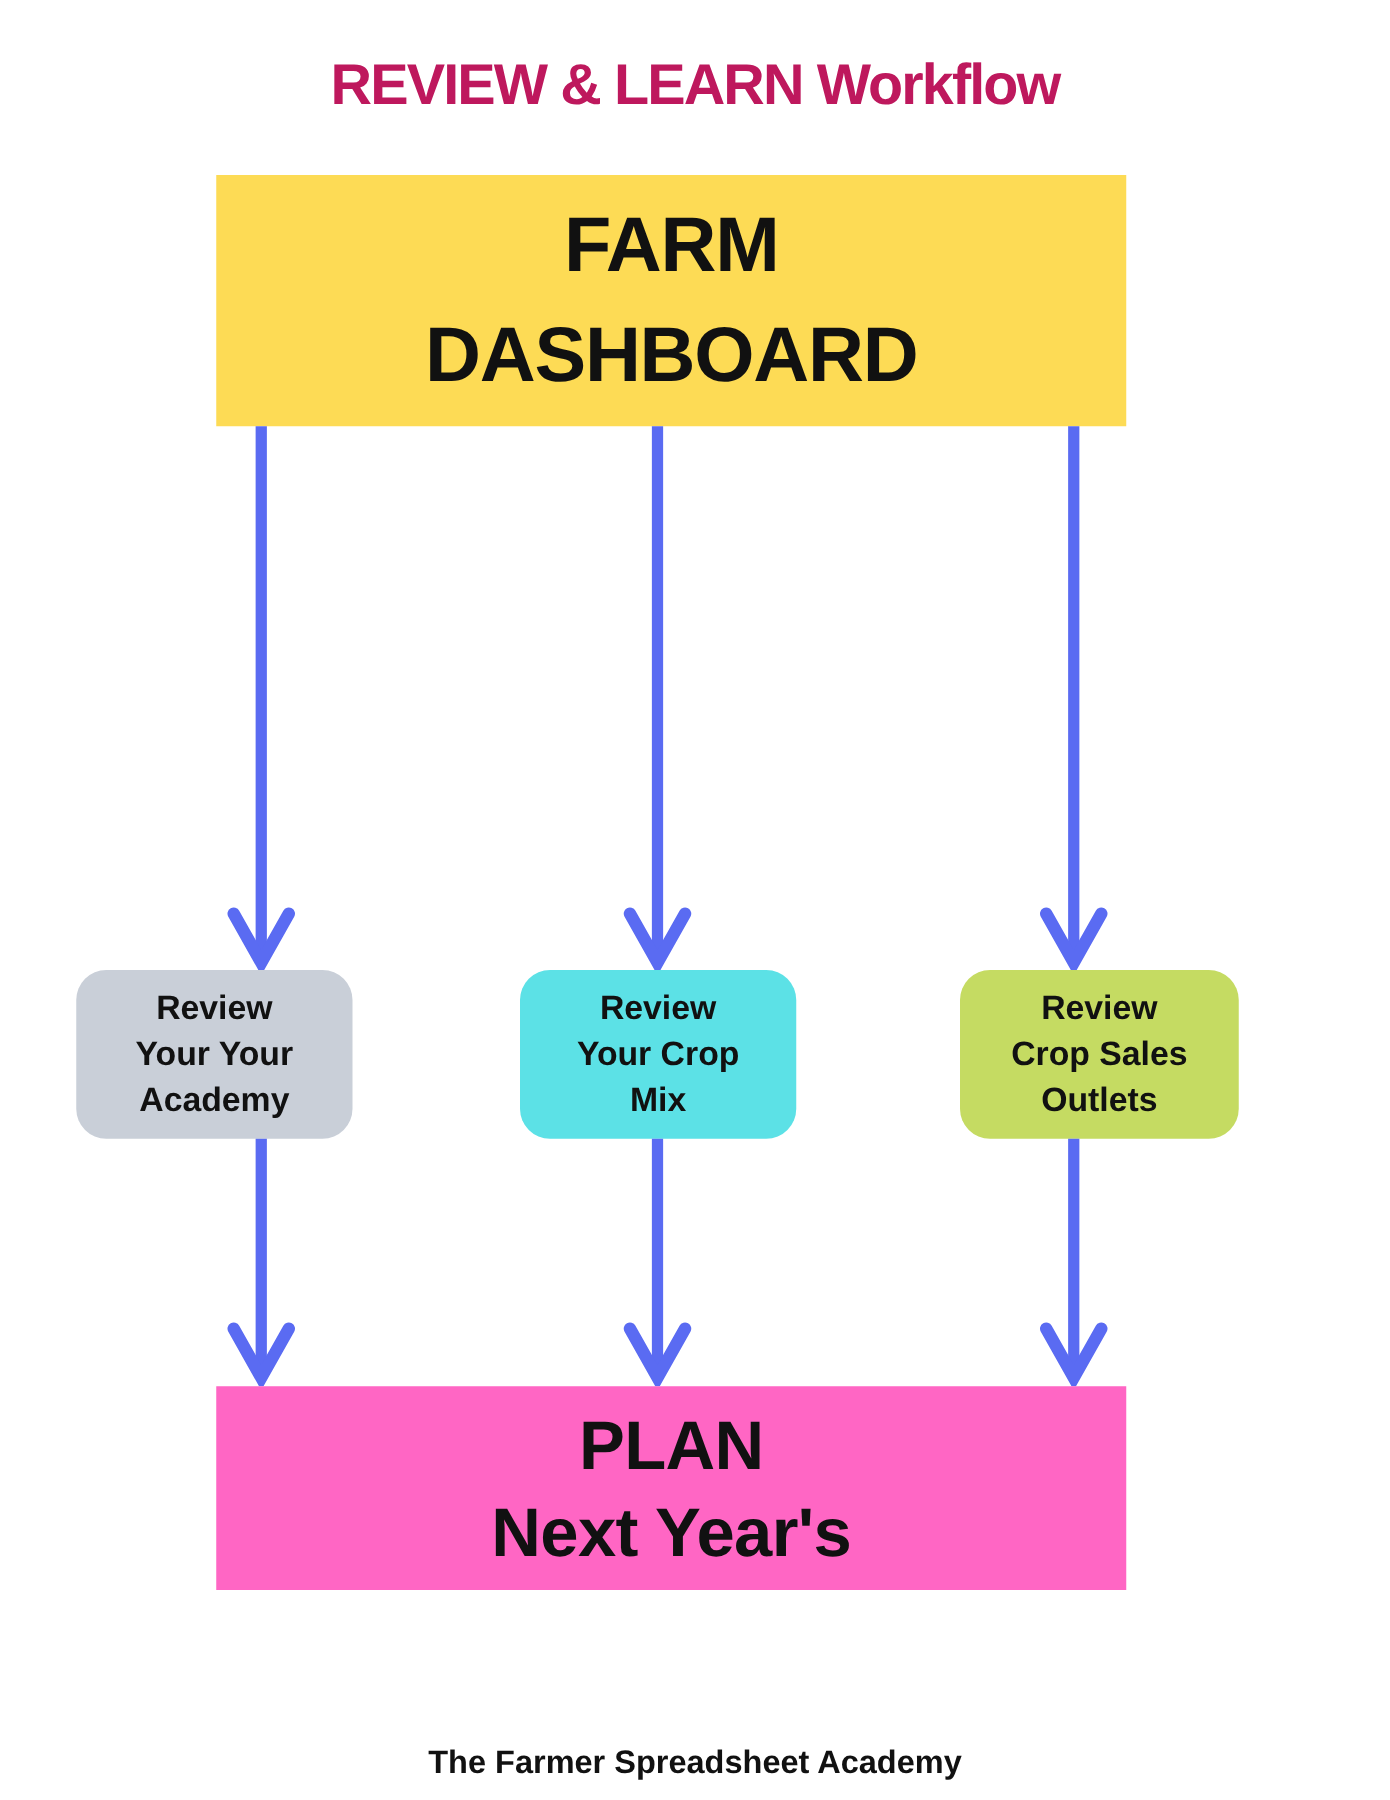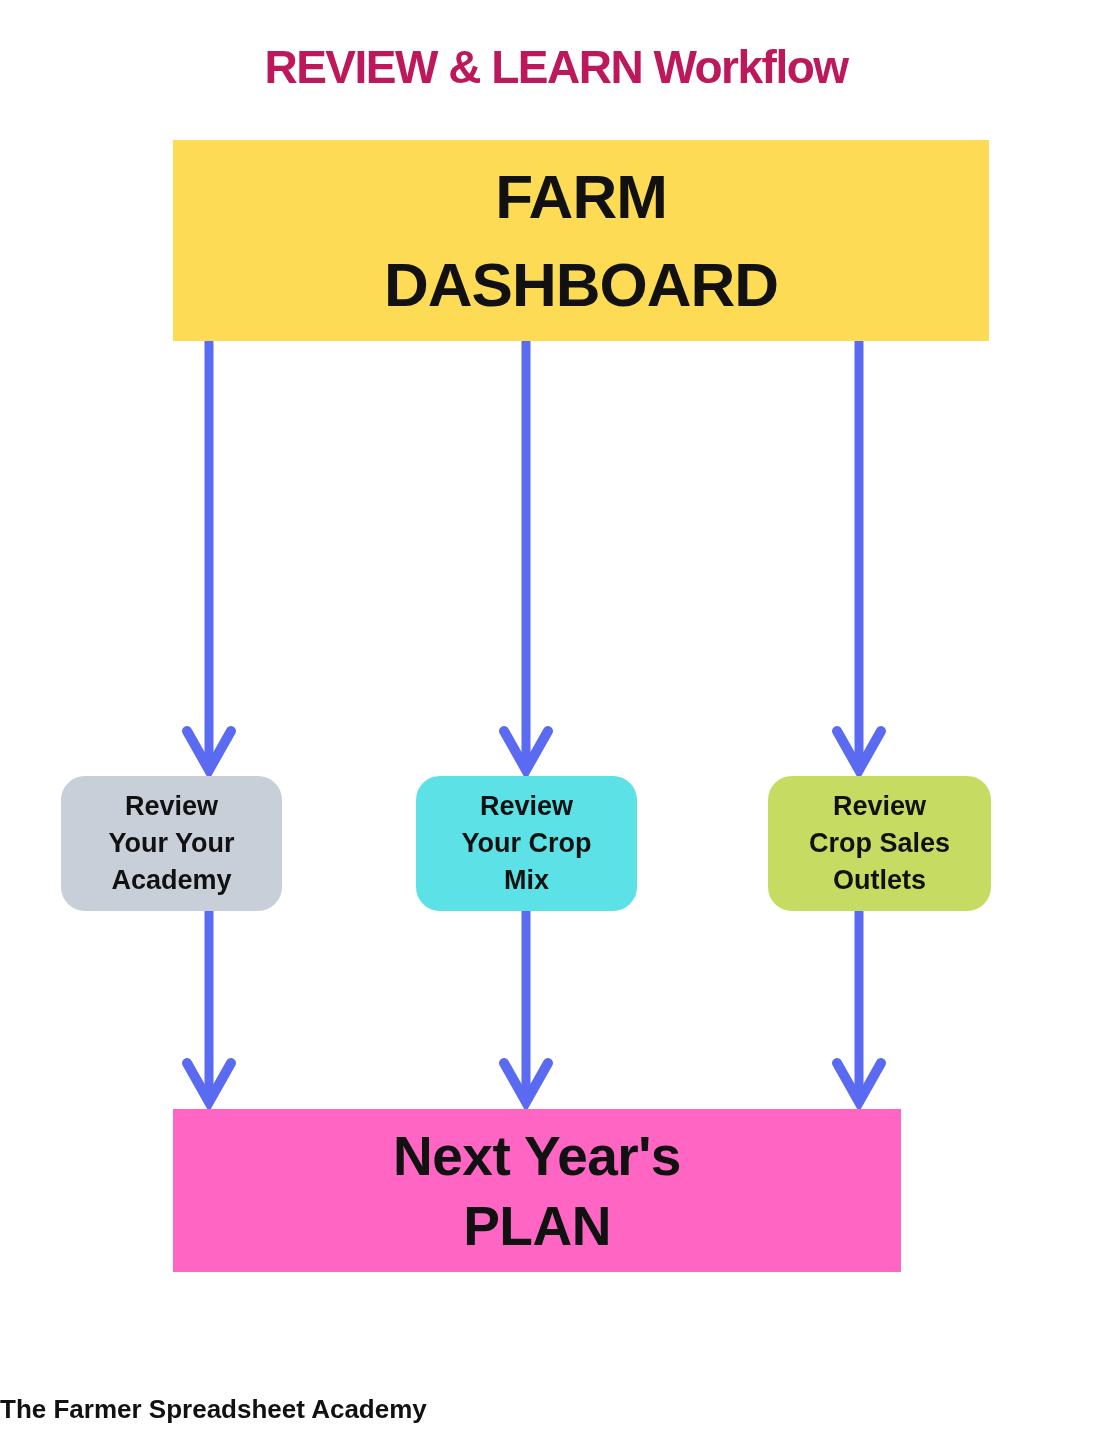--- a/index.html
+++ b/index.html
@@ -33,21 +33,21 @@
     display: flex;
     align-items: center;
     justify-content: center;
     text-align: center;
   }
   .node-text span { display: block; }
 
   .top-node {
     left: 173px;
     top: 140px;
-    width: 816px;
+    width: 728px;
     height: 201px;
   }
   .top-node .node-text {
     font-size: 62px;
     font-weight: 800;
     line-height: 88px;
     letter-spacing: -1px;
   }
   .mid-node {
     top: 776px;
@@ -93,20 +93,21 @@
   .arrow-col1 { left: 179px; }
   .arrow-col2 { left: 496px; }
   .arrow-col3 { left: 829px; }
 
   .footer {
     position: absolute;
     top: 1394px;
     left: 0;
     width: 100%;
     margin: 0;
+    text-align: center;
     font-size: 26px;
     font-weight: 700;
     color: #111111;
   }
 </style>
 </head>
 <body>
 
 <div class="canvas">
 
@@ -164,20 +165,20 @@
     <line x1="30" y1="0" x2="30" y2="186"></line>
     <polyline points="8,152 30,191 52,152"></polyline>
   </svg>
   <svg class="arrow arrow-set2 arrow-col3" width="60" height="198" viewBox="0 0 60 198" style="stroke: rgb(90, 107, 242);">
     <line x1="30" y1="0" x2="30" y2="186"></line>
     <polyline points="8,152 30,191 52,152"></polyline>
   </svg>
 
   <div class="node bottom-node" style="background-color: rgb(255, 102, 196);">
     <div class="node-text">
+      <span>PLAN</span>
       <span>Next Year's</span>
-      <span>PLAN</span>
     </div>
   </div>
 
   <p class="footer">The Farmer Spreadsheet Academy</p>
 
 </div>
 
 </body></html>

